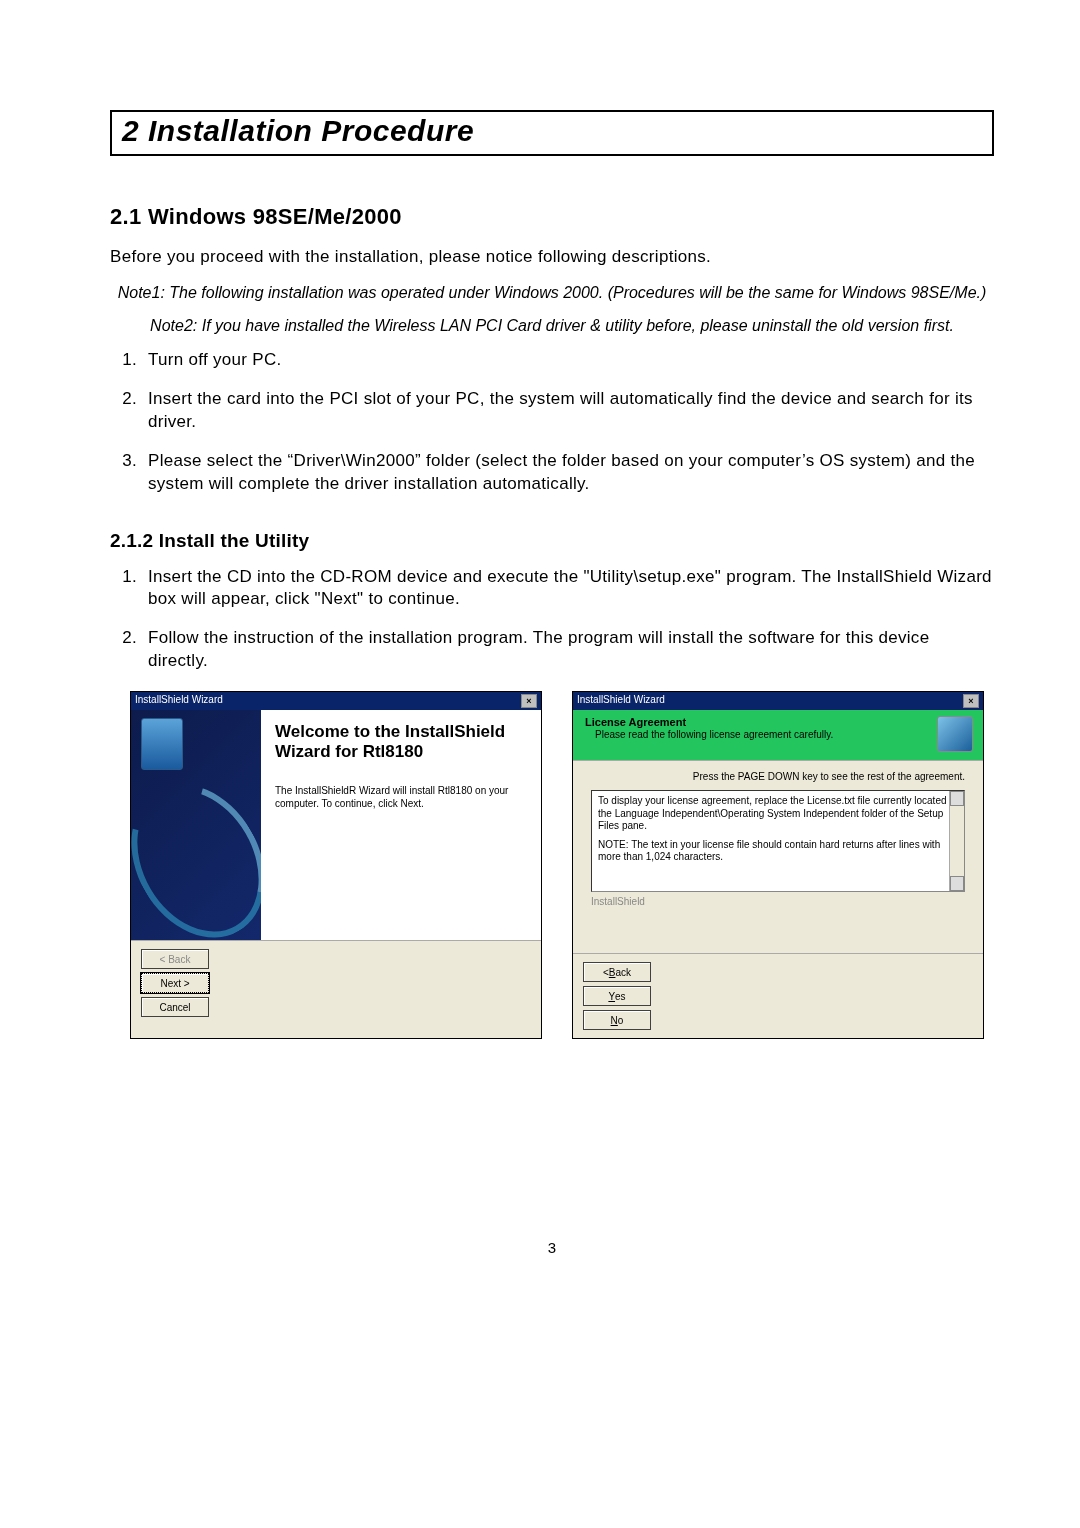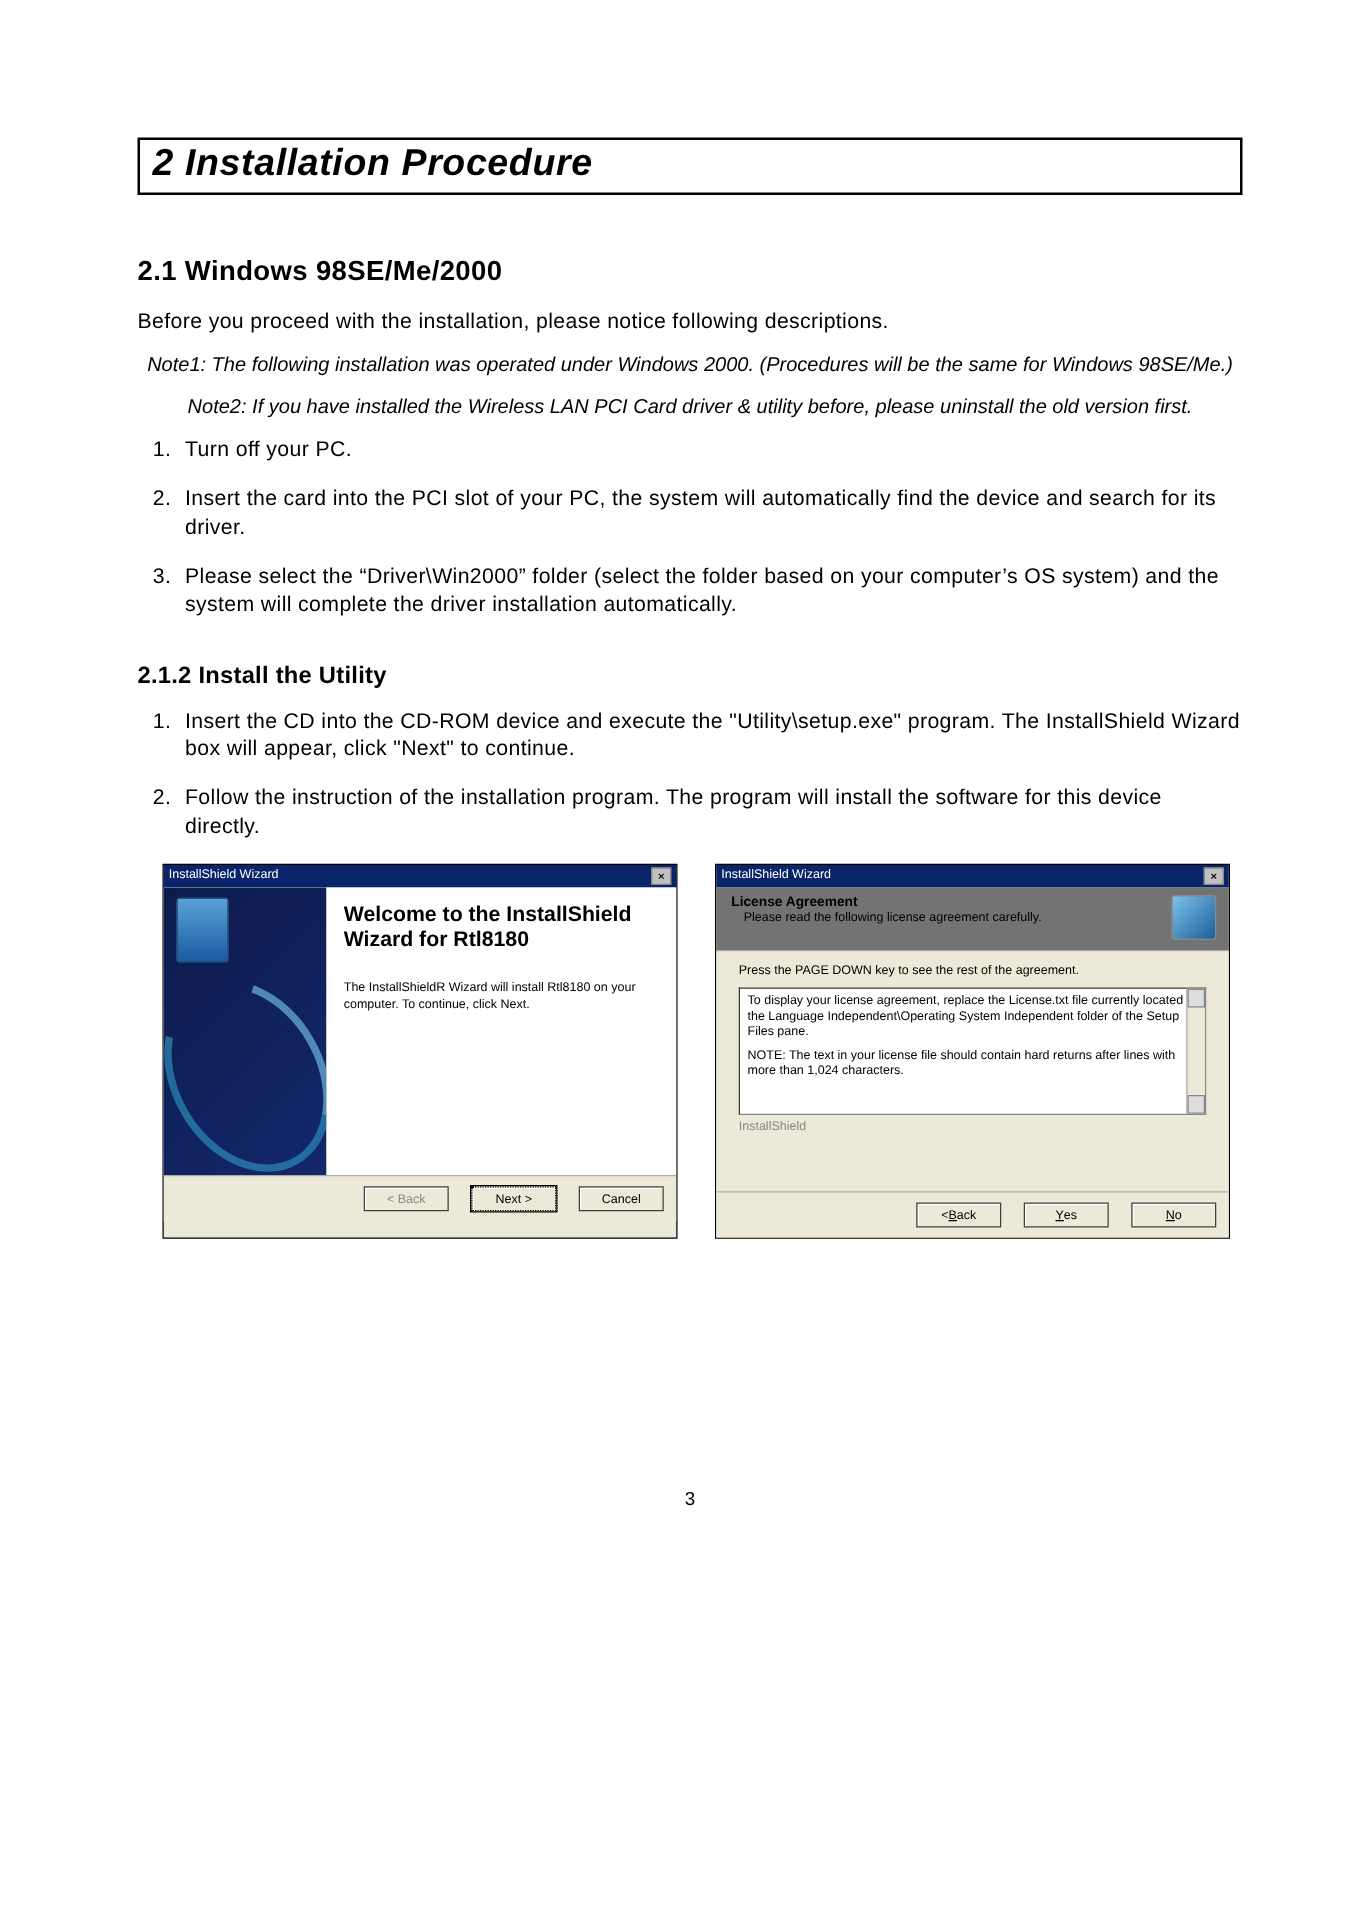--- a/index.html
+++ b/index.html
@@ -147,38 +147,39 @@
   .w1-text {
     font-size: 10px;
     line-height: 1.3;
   }
   .wizard-footer {
     background: #ece9d8;
     border-top: 1px solid #aaa;
     padding: 8px 10px;
     display: flex;
     justify-content: flex-end;
-    gap: 18px;
+    gap: 4px;
+    flex-direction: column;
   }
   .wbtn {
     width: 66px;
     height: 18px;
     background: #ece9d8;
     border: 1px solid #404040;
     font-size: 10px;
     display: flex;
     align-items: center;
     justify-content: center;
     box-shadow: inset 1px 1px 0 #fff;
   }
   .wbtn.disabled { color: #888; }
   .wbtn.default { border: 1px dotted #000; outline: 1px solid #000; }
 
   .wizard2-header {
-    background: #737373;
+    background: #22c55e;
     padding: 6px 10px 8px 12px;
     display: flex;
     justify-content: space-between;
     align-items: flex-start;
     border-bottom: 1px solid #aaa;
   }
   .w2-htxt .w2-htitle {
     font-weight: bold;
     font-size: 11px;
   }
@@ -195,20 +196,21 @@
     border-radius: 3px;
   }
   .wizard2-body {
     background: #ece9d8;
     padding: 10px 18px 4px 18px;
     height: 178px;
   }
   .w2-instr {
     font-size: 10px;
     margin-bottom: 8px;
+    text-align: right;
   }
   .license-box {
     background: #fff;
     border: 1px inset #888;
     height: 92px;
     padding: 4px 6px;
     font-size: 10px;
     line-height: 1.25;
     position: relative;
   }

